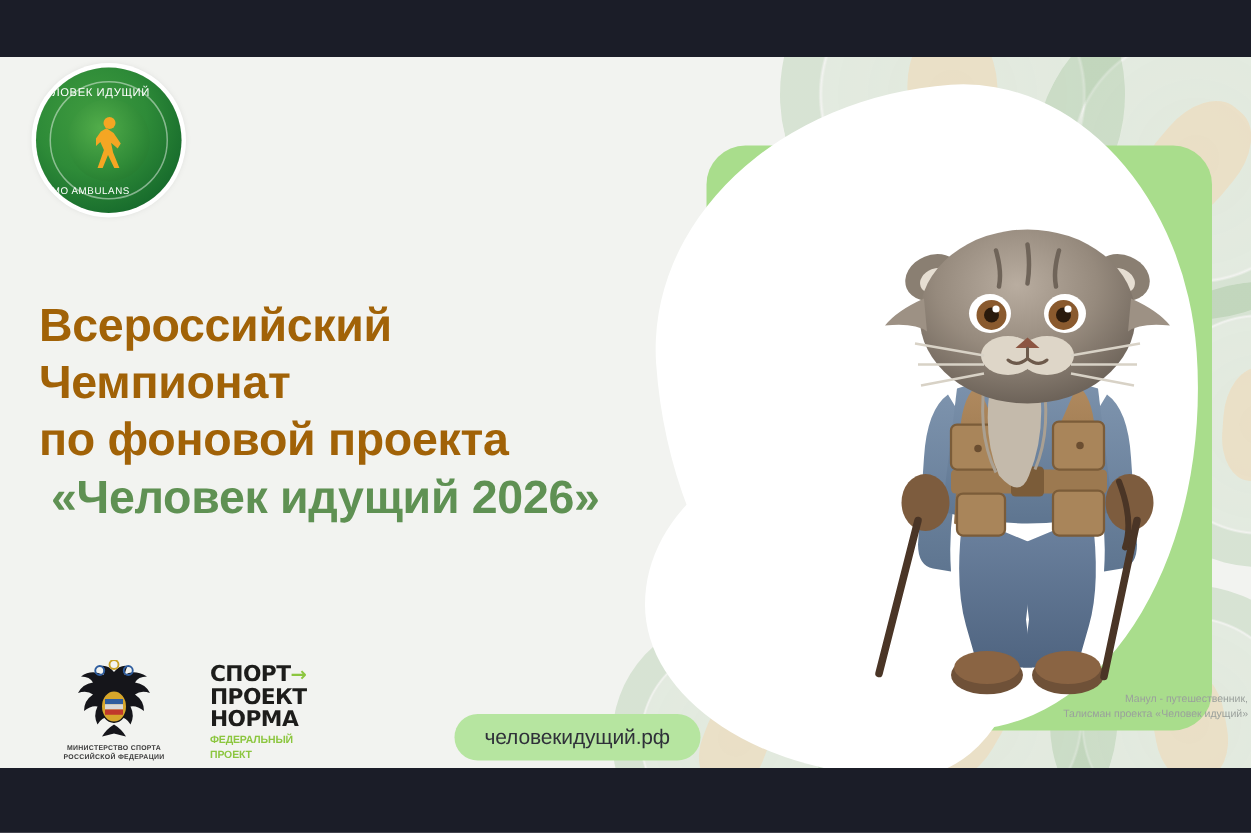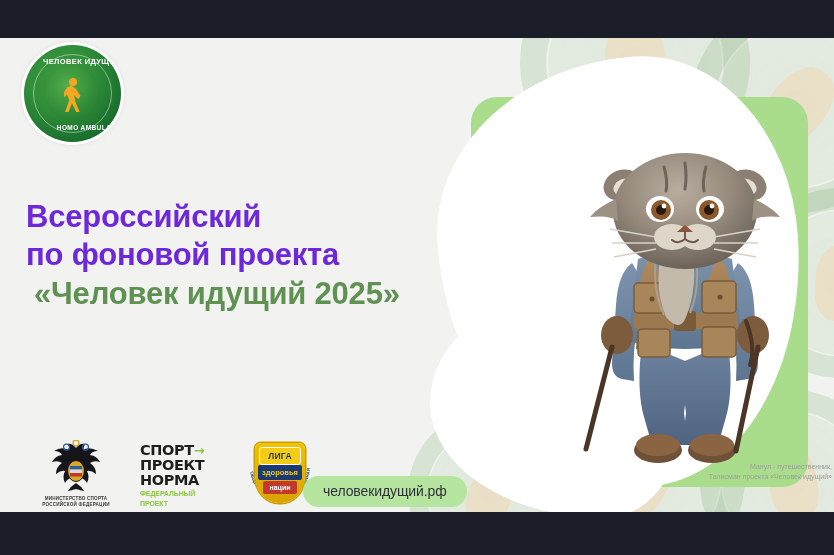--- a/index.html
+++ b/index.html
@@ -143,42 +143,42 @@
     position: absolute;
     left: 4px; top: 7px;
     width: 17px; height: 27px;
     background: #f5a623;
     clip-path: polygon(44% 0%, 72% 12%, 100% 38%, 88% 50%, 62% 36%, 70% 60%, 96% 100%, 76% 100%, 50% 66%, 28% 100%, 8% 100%, 34% 54%, 20% 34%, 0% 46%, 0% 28%, 22% 8%);
   }
   .logo-badge .txt-top,
   .logo-badge .txt-bot {
     position: absolute;
     left: 0; width: 100%;
-    text-align: right;
+    text-align: left;
     color: #ffffff;
-    font-weight: bold;
+    font-weight: normal;
     letter-spacing: .4px;
     white-space: nowrap;
   }
   .logo-badge .txt-top { top: 12px;  font-size: 7.5px; }
   .logo-badge .txt-bot { bottom: 11px; font-size: 6.5px; }
 
   
   .headline {
     position: absolute;
     left: 26px;
     top:  160px;
     z-index: 20;
     width: 460px;
   }
   .headline .line {
     font-size: 31px;
     line-height: 38px;
     font-weight: bold;
-    color: #6d28d9;
+    color: #a16207;
     letter-spacing: -.2px;
     white-space: nowrap;
   }
   .headline .line-accent {
     font-size: 31px;
     line-height: 40px;
     font-weight: bold;
     color: #5f9153;
     letter-spacing: -.2px;
     white-space: nowrap;
@@ -342,22 +342,23 @@
     <div class="txt-top">ЧЕЛОВЕК ИДУЩИЙ</div>
     <div class="walker">
       <div class="head"></div>
       <div class="body"></div>
     </div>
     <div class="txt-bot">HOMO AMBULANS</div>
   </div>
 
   <div class="headline">
     <div class="line">Всероссийский</div>
+    <div class="line">Чемпионат</div>
     <div class="line">по фоновой проекта</div>
-    <div class="line-accent">«Человек идущий 2025»</div>
+    <div class="line-accent">«Человек идущий 2026»</div>
   </div>
 
   <div class="mascot">
     <svg viewBox="0 0 250 330" xmlns="http://www.w3.org/2000/svg">
       <defs>
         <radialGradient id="furG" cx="45%" cy="32%" r="68%">
           <stop offset="0%" stop-color="#b9ada0"></stop>
           <stop offset="55%" stop-color="#968a7d"></stop>
           <stop offset="100%" stop-color="#6d6359"></stop>
         </radialGradient>
@@ -473,34 +474,17 @@
     <div class="snz">
       <div class="l">
         <span>СПОРТ</span><span class="arrow">→</span>
       </div>
       <div class="l">ПРОЕКТ</div>
       <div class="l">НОРМА</div>
       <div class="sub">ФЕДЕРАЛЬНЫЙ</div>
       <div class="sub">ПРОЕКТ</div>
     </div>
 
-    <div class="liga">
-      <div class="ring-txt">
-        <svg viewBox="0 0 72 68" xmlns="http://www.w3.org/2000/svg">
-          <defs>
-            <path id="ligaArc" d="M6,28 a30,30 0 1,0 60,0"></path>
-          </defs>
-          <text font-size="4.4" font-weight="bold" fill="#1b3a74" letter-spacing=".2">
-            <textPath href="#ligaArc" startOffset="4%">ОБЩЕРОССИЙСКАЯ ОБЩЕСТВЕННАЯ ОРГАНИЗАЦИЯ</textPath>
-          </text>
-        </svg>
-      </div>
-      <div class="shield">
-        <div class="band-top">ЛИГА</div>
-        <div class="band-mid">здоровья</div>
-        <div class="band-bot">нации</div>
-      </div>
-    </div>
   </div>
 
   <div class="url-pill">человекидущий.рф</div>
 
 </div>
 
 </body></html>

